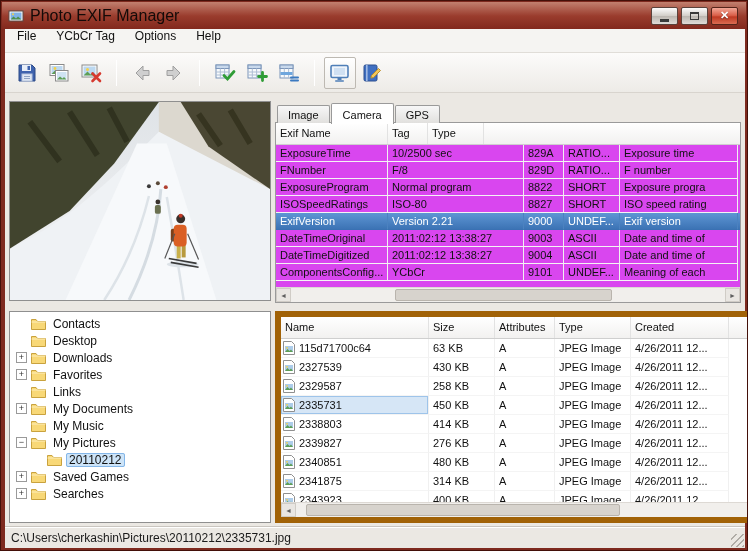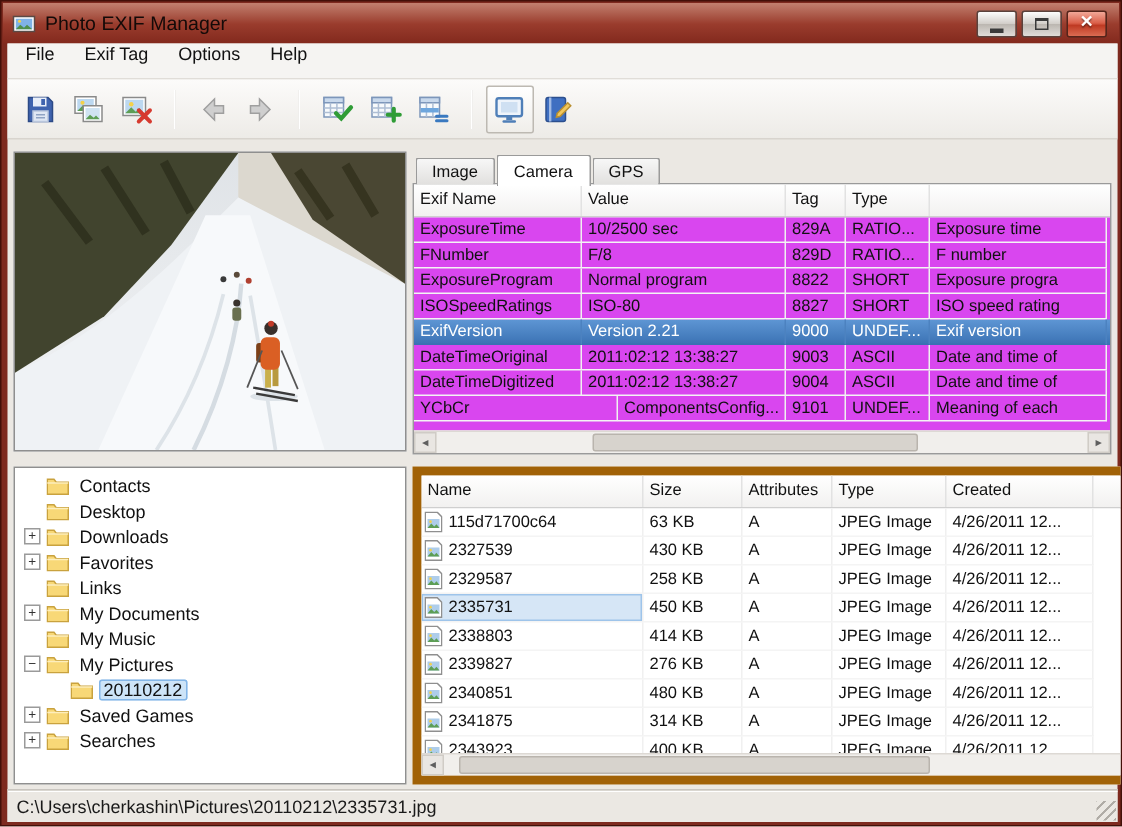--- a/index.html
+++ b/index.html
@@ -4,21 +4,21 @@
 <style>
   *{margin:0;padding:0;box-sizing:border-box;}
   html,body{background:#fff;}
   body{width:748px;height:551px;font-family:"Liberation Sans",sans-serif;}
 
   .window{position:relative;width:748px;height:551px;background:#7e2a1f;border:1px solid #431009;overflow:hidden;}
 
   
   .titlebar{position:absolute;left:1px;top:1px;right:1px;height:27px;
     background:linear-gradient(#c2806f,#9a3c2d 52%,#82291d);display:flex;align-items:center;padding:0 6px;}
-  .title-text{font-size:13px;color:#140a08;margin-left:6px;flex:1;white-space:nowrap;}
+  .title-text{font-size:16px;color:#140a08;margin-left:6px;flex:1;white-space:nowrap;}
   .caption{display:flex;gap:3px;margin-right:2px;}
   .cap-btn{width:27px;height:18px;border:1px solid #5a423c;border-radius:2px;
     background:linear-gradient(#fdfdfd,#d3cfca 48%,#bcb7b1 52%,#e0dcd8);
     display:flex;align-items:center;justify-content:center;}
   .cap-btn.close{background:linear-gradient(#f2a898,#da604a 46%,#bf3a23 56%,#da6c52);border-color:#55251b;}
   .min-glyph{width:9px;height:3px;background:#3a3a3a;margin-top:9px;}
   .max-glyph{width:9px;height:8px;border:1px solid #3a3a3a;border-top-width:2px;}
   .close-glyph{color:#fff;font-size:11px;font-weight:bold;line-height:1;text-shadow:0 1px 1px rgba(0,0,0,.4);}
 
   
@@ -123,21 +123,21 @@
       <div class="cap-btn close">
           <span class="close-glyph">✕</span>
         </div>
     </div>
   </div>
 
   <div class="client">
 
     <div class="menubar">
         <div class="menu-item">File</div>
-        <div class="menu-item">Exif Tag</div>
+        <div class="menu-item">YCbCr Tag</div>
         <div class="menu-item">Options</div>
         <div class="menu-item">Help</div>
       </div>
     <div class="toolbar">
         <div class="tb-btn">
           <svg width="24" height="24" viewBox="0 0 24 24">
   <path d="M4 4 h13 l3 3 v13 H4 Z" fill="#3f63ae" stroke="#2c4a86"></path>
   <rect x="7" y="4" width="9" height="6" fill="#e8eef8"></rect>
   <rect x="12.5" y="5" width="2.5" height="4" fill="#3f63ae"></rect>
   <rect x="7" y="13" width="10" height="7" fill="#dfe7f4" stroke="#b9c6dd"></rect>
@@ -268,21 +268,20 @@
 
     <div class="tabpanel">
       <div class="tab-strip">
           <div class="tab">Image</div>
           <div class="tab active">Camera</div>
           <div class="tab">GPS</div>
         </div>
       <div class="tab-page">
         <div class="table-head">
             <div class="th-cell" style="width: 112px;">Exif Name</div>
-            <div class="th-cell" style="width: 136px;">Value</div>
             <div class="th-cell" style="width: 40px;">Tag</div>
             <div class="th-cell" style="width: 56px;">Type</div>
           </div>
         <div class="exif-body">
             <div class="t-row">
               <div class="t-cell" style="width: 112px;">ExposureTime</div>
               <div class="t-cell" style="width: 136px;">10/2500 sec</div>
               <div class="t-cell" style="width: 40px;">829A</div>
               <div class="t-cell" style="width: 56px;">RATIO...</div>
               <div class="t-cell" style="width: 118px;">Exposure time</div>
@@ -323,22 +322,22 @@
               <div class="t-cell" style="width: 118px;">Date and time of</div>
             </div>
             <div class="t-row">
               <div class="t-cell" style="width: 112px;">DateTimeDigitized</div>
               <div class="t-cell" style="width: 136px;">2011:02:12 13:38:27</div>
               <div class="t-cell" style="width: 40px;">9004</div>
               <div class="t-cell" style="width: 56px;">ASCII</div>
               <div class="t-cell" style="width: 118px;">Date and time of</div>
             </div>
             <div class="t-row">
+              <div class="t-cell" style="width: 112px;">ComponentsConfig...</div>
               <div class="t-cell" style="width: 136px;">YCbCr</div>
-              <div class="t-cell" style="width: 112px;">ComponentsConfig...</div>
               <div class="t-cell" style="width: 40px;">9101</div>
               <div class="t-cell" style="width: 56px;">UNDEF...</div>
               <div class="t-cell" style="width: 118px;">Meaning of each</div>
             </div>
           </div>
         <div class="hscroll" style="left:0;right:0;bottom:0;">
           <div class="sb-btn">◄</div>
           <div class="sb-track">
             <div class="sb-thumb-h" style="left:24%;width:50%;"></div>
           </div>

